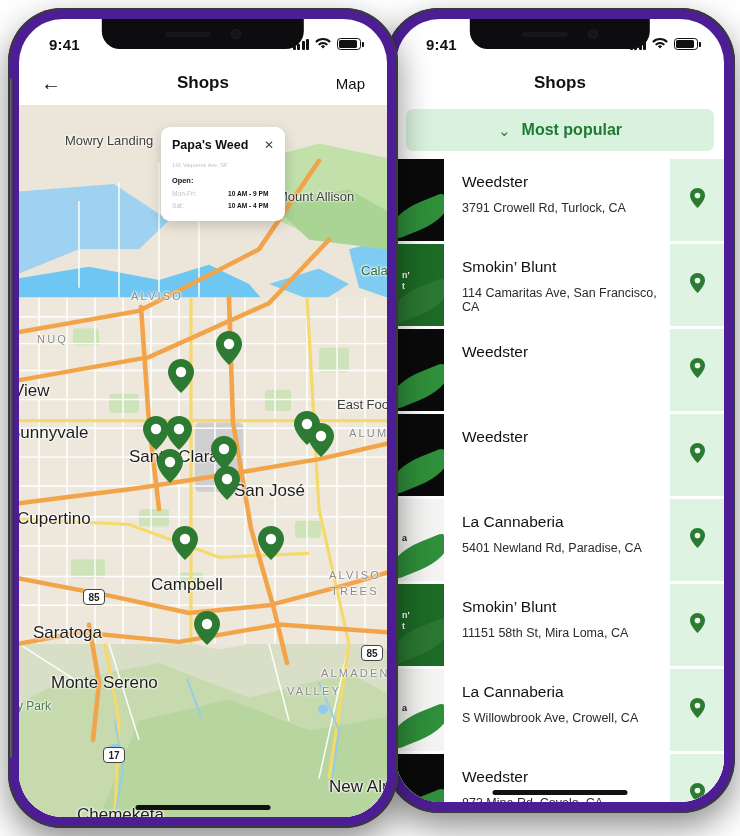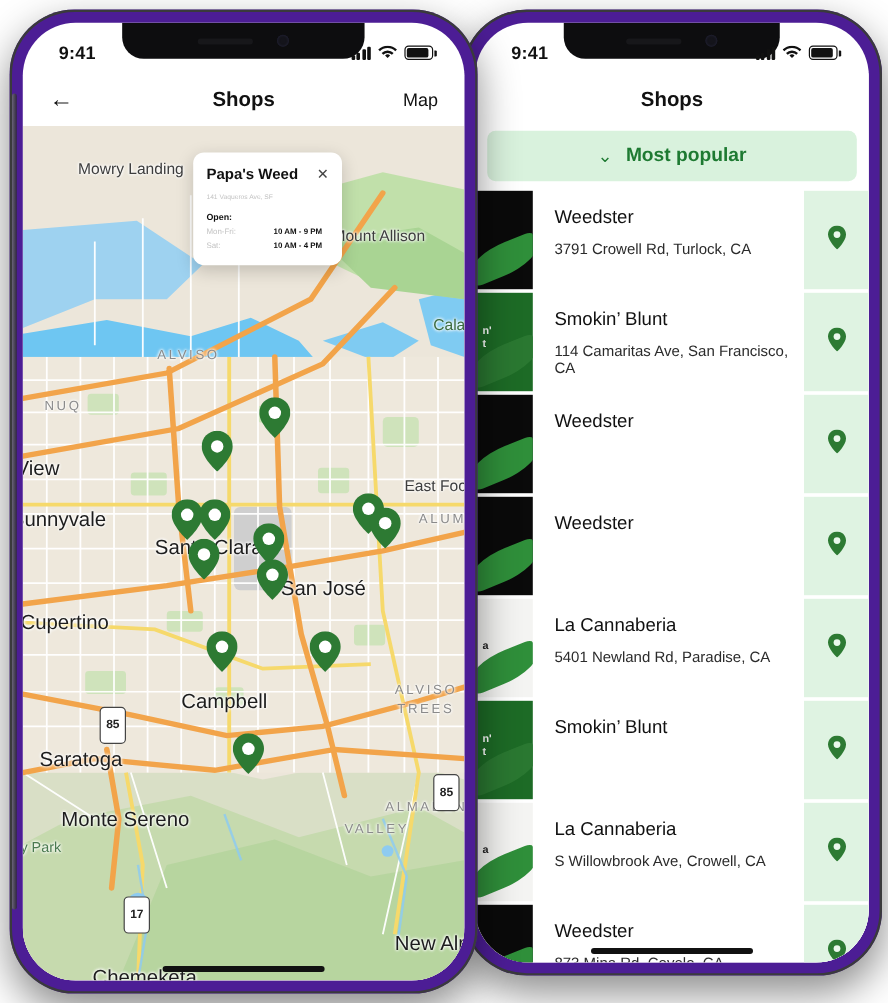--- a/index.html
+++ b/index.html
@@ -72,21 +72,21 @@
   .map { position:absolute; left:0; right:0; top:86px; bottom:0; overflow:hidden;
          background:#e9e3d8; }
   .map svg { position:absolute; inset:0; width:100%; height:100%; display:block; }
   .maplabel { position:absolute; font-size:13px; color:#3d3d3d; white-space:nowrap;
               font-weight:400; text-shadow:0 0 3px #fff,0 0 3px #fff,0 0 2px #fff; }
   .maplabel.big { font-size:17px; color:#1d1d1d; }
   .maplabel.area { font-size:11px; letter-spacing:2.2px; color:#8a8a8a; }
   .maplabel.green { color:#3a6b3f; }
   .maplabel.park { font-size:12px; color:#4a7a4f; }
   .shield {
-    position:absolute; width:22px; height:31px; border-radius:4px;
+    position:absolute; width:22px; height:16px; border-radius:4px;
     background:#fff; border:1.6px solid #444; color:#222; font-size:10px;
     font-weight:700; display:flex; align-items:center; justify-content:center;
   }
 
   .pin { position:absolute; width:26px; height:34px; transform:translate(-50%,-100%); }
 
   
   .infocard {
     position:absolute; left:142px; top:108px; width:124px;
     background:#fff; border-radius:9px; padding:11px 11px 12px;
@@ -253,20 +253,21 @@
               </div>
             </div>
             <div class="shoprow">
               <div class="thumb green">
                 <span class="leaf"></span>
                 <span class="tt" style="white-space: pre;">n'
 t</span>
               </div>
               <div class="rowmain">
                 <div class="shopname">Smokin’ Blunt</div>
+                <div class="shopaddr">11151 58th St, Mira Loma, CA</div>
               </div>
               <div class="pincol" style="background: rgb(223, 243, 226);">
                 <span><svg viewBox="0 0 18 24" width="15" height="20">
                     <path d="M9 0C4 0 0 4 0 9c0 6.5 9 15 9 15s9-8.5 9-15c0-5-4-9-9-9z" fill="#2d7a33"></path>
                     <circle cx="9" cy="9" r="3.4" fill="#eaf8ec"></circle>
                   </svg></span>
               </div>
             </div>
             <div class="shoprow">
               <div class="thumb light">

